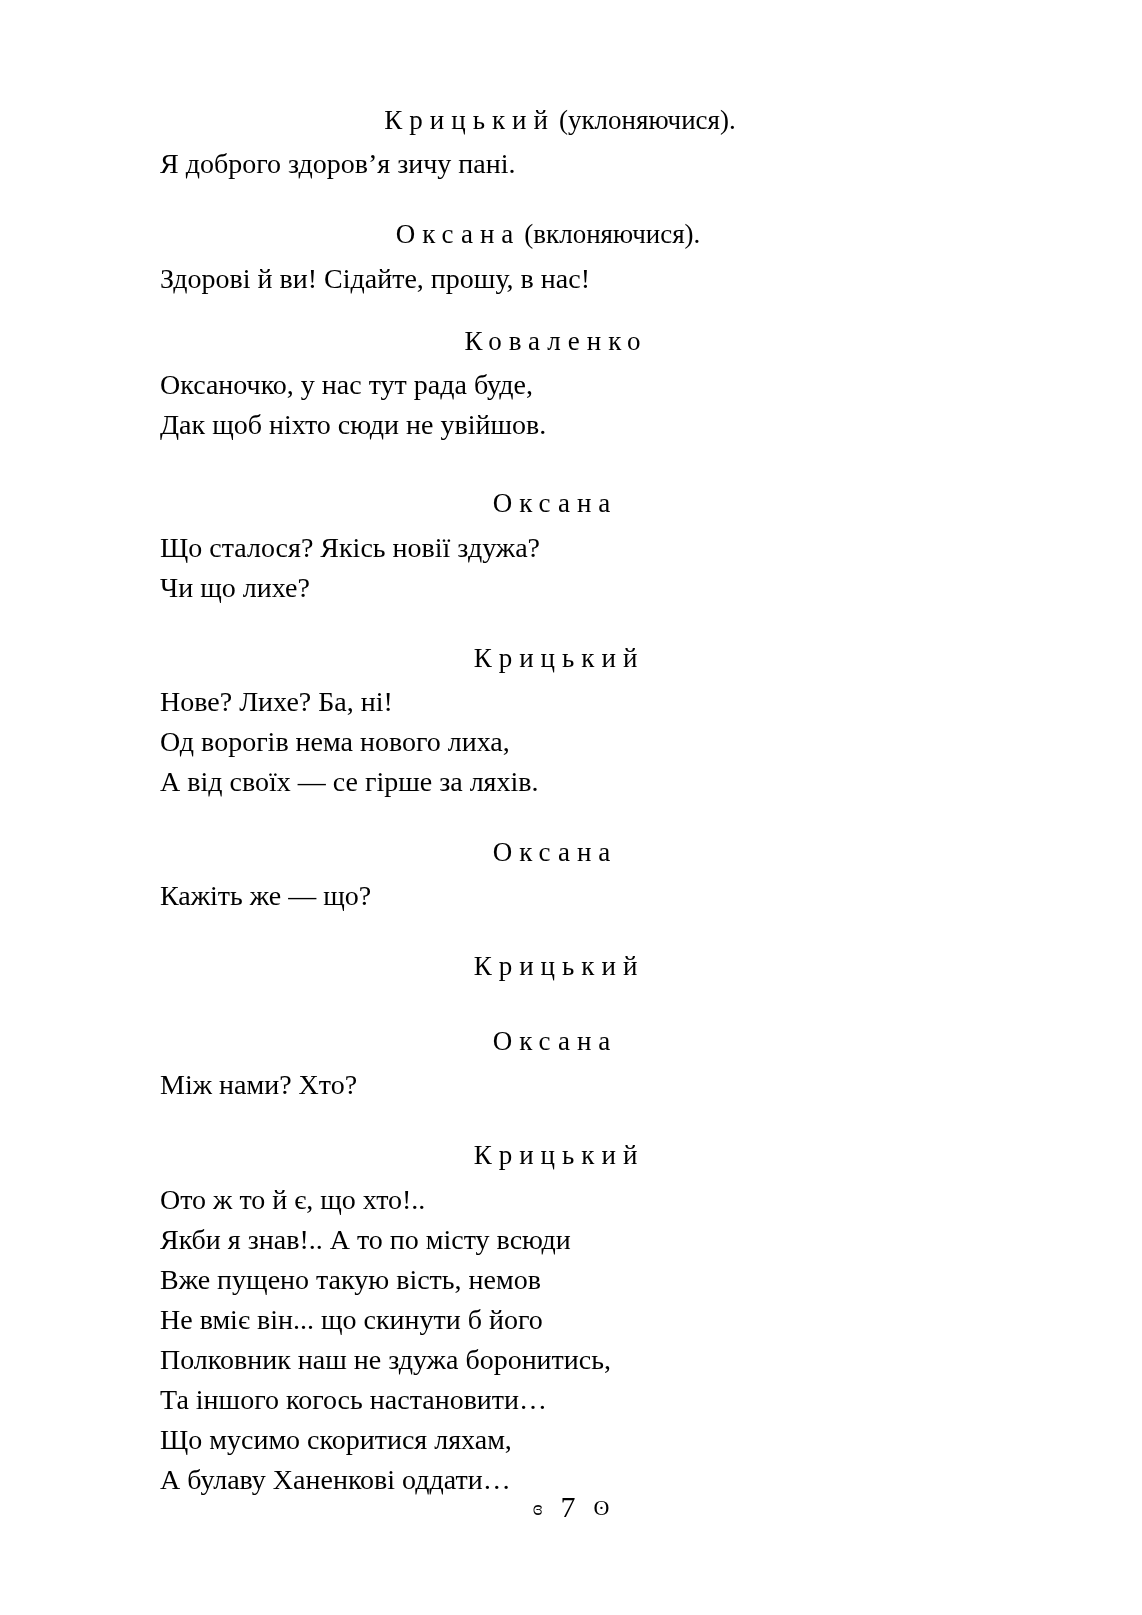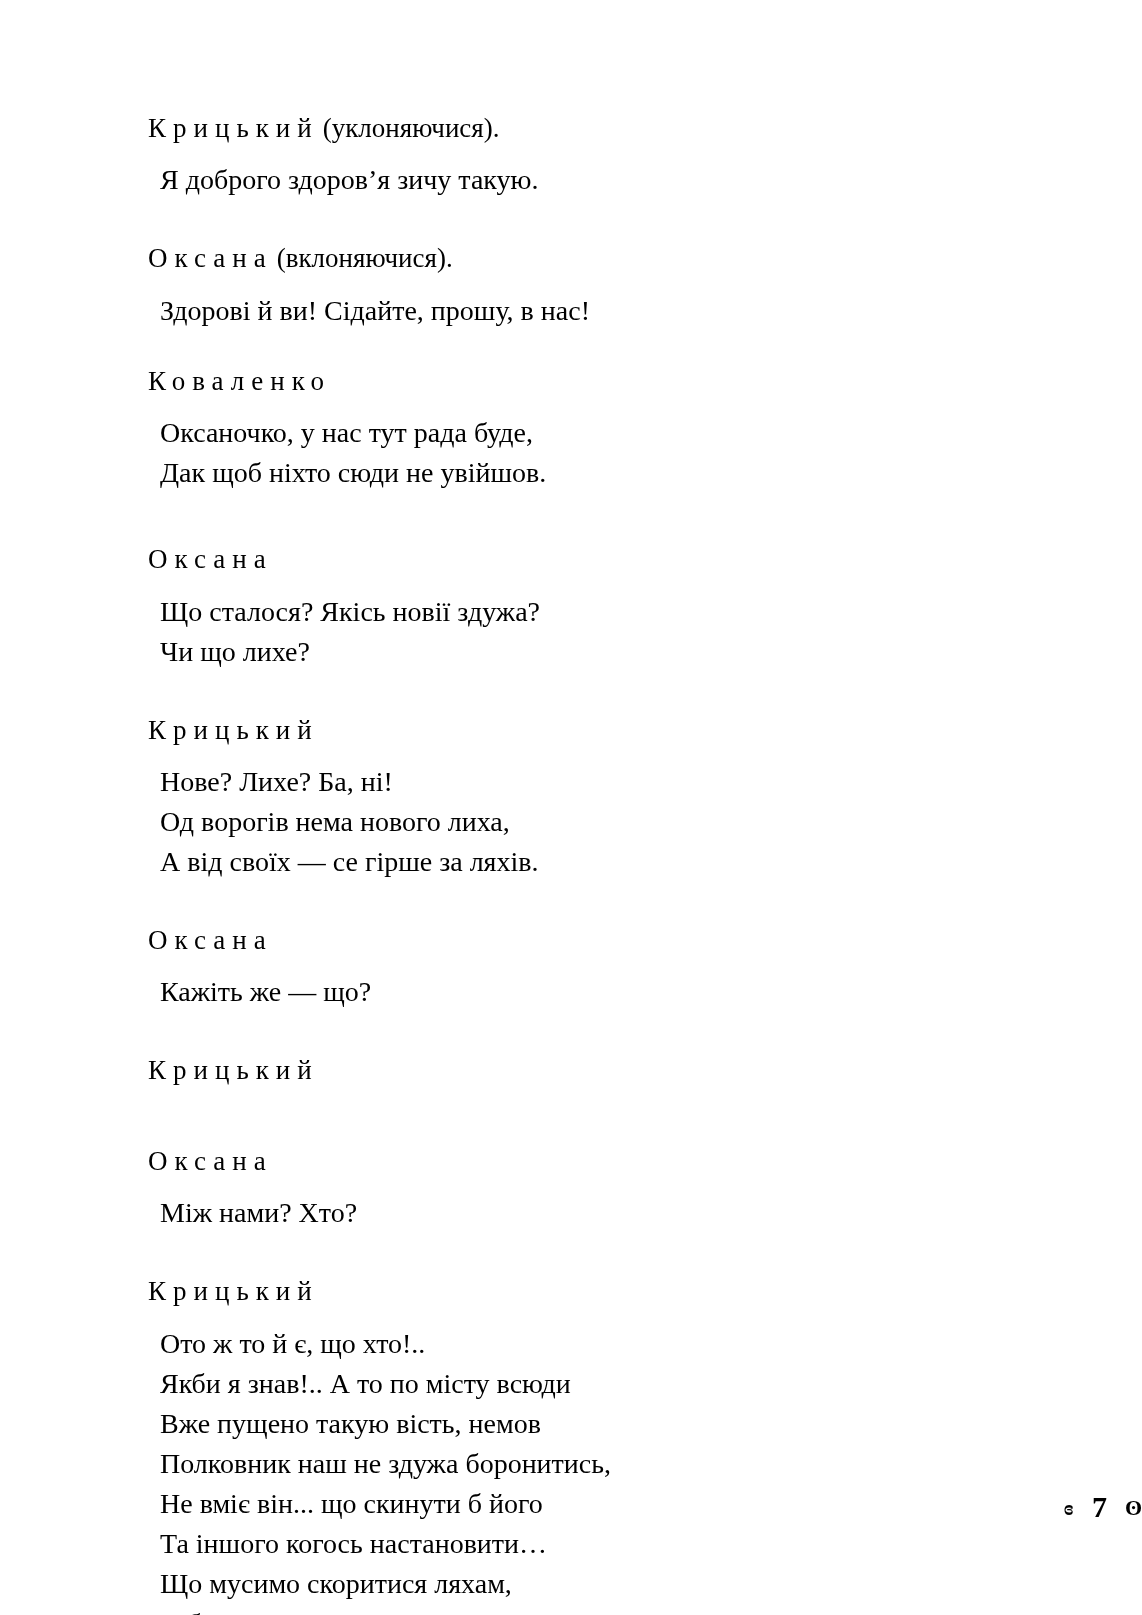--- a/index.html
+++ b/index.html
@@ -22,24 +22,24 @@
   }
   .text-column {
     position: absolute;
     left: 125px;
     top: 96px;
     width: 875px;
   }
 
   
   .speaker {
-    text-align: left;
+    text-align: center;
     font-size: 27px;
     line-height: 1.2;
-    margin: 16px;
+    margin: 8px;
     padding: 0;
     white-space: nowrap;
   }
   .speaker .name {
     letter-spacing: 7px;
     padding-left: 7px;
   }
   .speaker .paren {
     letter-spacing: 0;
     margin-left: 4px;
@@ -88,25 +88,24 @@
   .gap-sm { height: 18px; }
   .gap-md { height: 26px; }
   .gap-lg { height: 34px; }
 
   
   .folio {
     position: absolute;
     left: 0;
     right: 0;
     top: 1492px;
-    text-align: right;
+    text-align: center;
     font-size: 30px;
     line-height: 1;
     white-space: nowrap;
-    font-weight: bold;
   }
   .folio .ornament {
     display: inline-block;
     font-size: 22px;
     vertical-align: 2px;
     color: #000;
   }
   .folio .ornament.left  { margin-right: 18px; }
   .folio .ornament.right { margin-left: 18px; }
   .folio .folio-number {
@@ -117,21 +116,21 @@
 </head>
 <body>
 
 <div class="page">
   <div class="text-column">
 
     <div class="speaker sp-kryckyj-1">
       <span class="name">Крицький</span><span class="paren">(уклоняючися).</span>
     </div>
     <div class="verse">
-      <span class="line">Я доброго здоров’я зичу такую.</span>
+      <span class="line">Я доброго здоров’я зичу пані.</span>
     </div>
 
     <div class="gap-md"></div>
 
     <div class="speaker sp-oksana-1">
       <span class="name">Оксана</span><span class="paren">(вклоняючися).</span>
     </div>
     <div class="verse">
       <span class="line">Здорові й ви! Сідайте, прошу, в нас!</span>
     </div>
@@ -193,22 +192,22 @@
 
     <div class="gap-md"></div>
 
     <div class="speaker sp-kryckyj-4">
       <span class="name">Крицький</span>
     </div>
     <div class="verse">
       <span class="line">Ото ж то й є, що хто!..</span>
       <span class="line">Якби я знав!.. А то по місту всюди</span>
       <span class="line">Вже пущено такую вість, немов</span>
+      <span class="line">Не вміє він... що скинути б його</span>
       <span class="line">Полковник наш не здужа боронитись,</span>
-      <span class="line">Не вміє він... що скинути б його</span>
       <span class="line">Та іншого когось настановити…</span>
       <span class="line">Що мусимо скоритися ляхам,</span>
       <span class="line">А булаву Ханенкові оддати…</span>
     </div>
 
   </div>
 
   <div class="folio">
     <span class="ornament left">ɞ</span><span class="folio-number">7</span><span class="ornament right">ʘ</span>
   </div>

